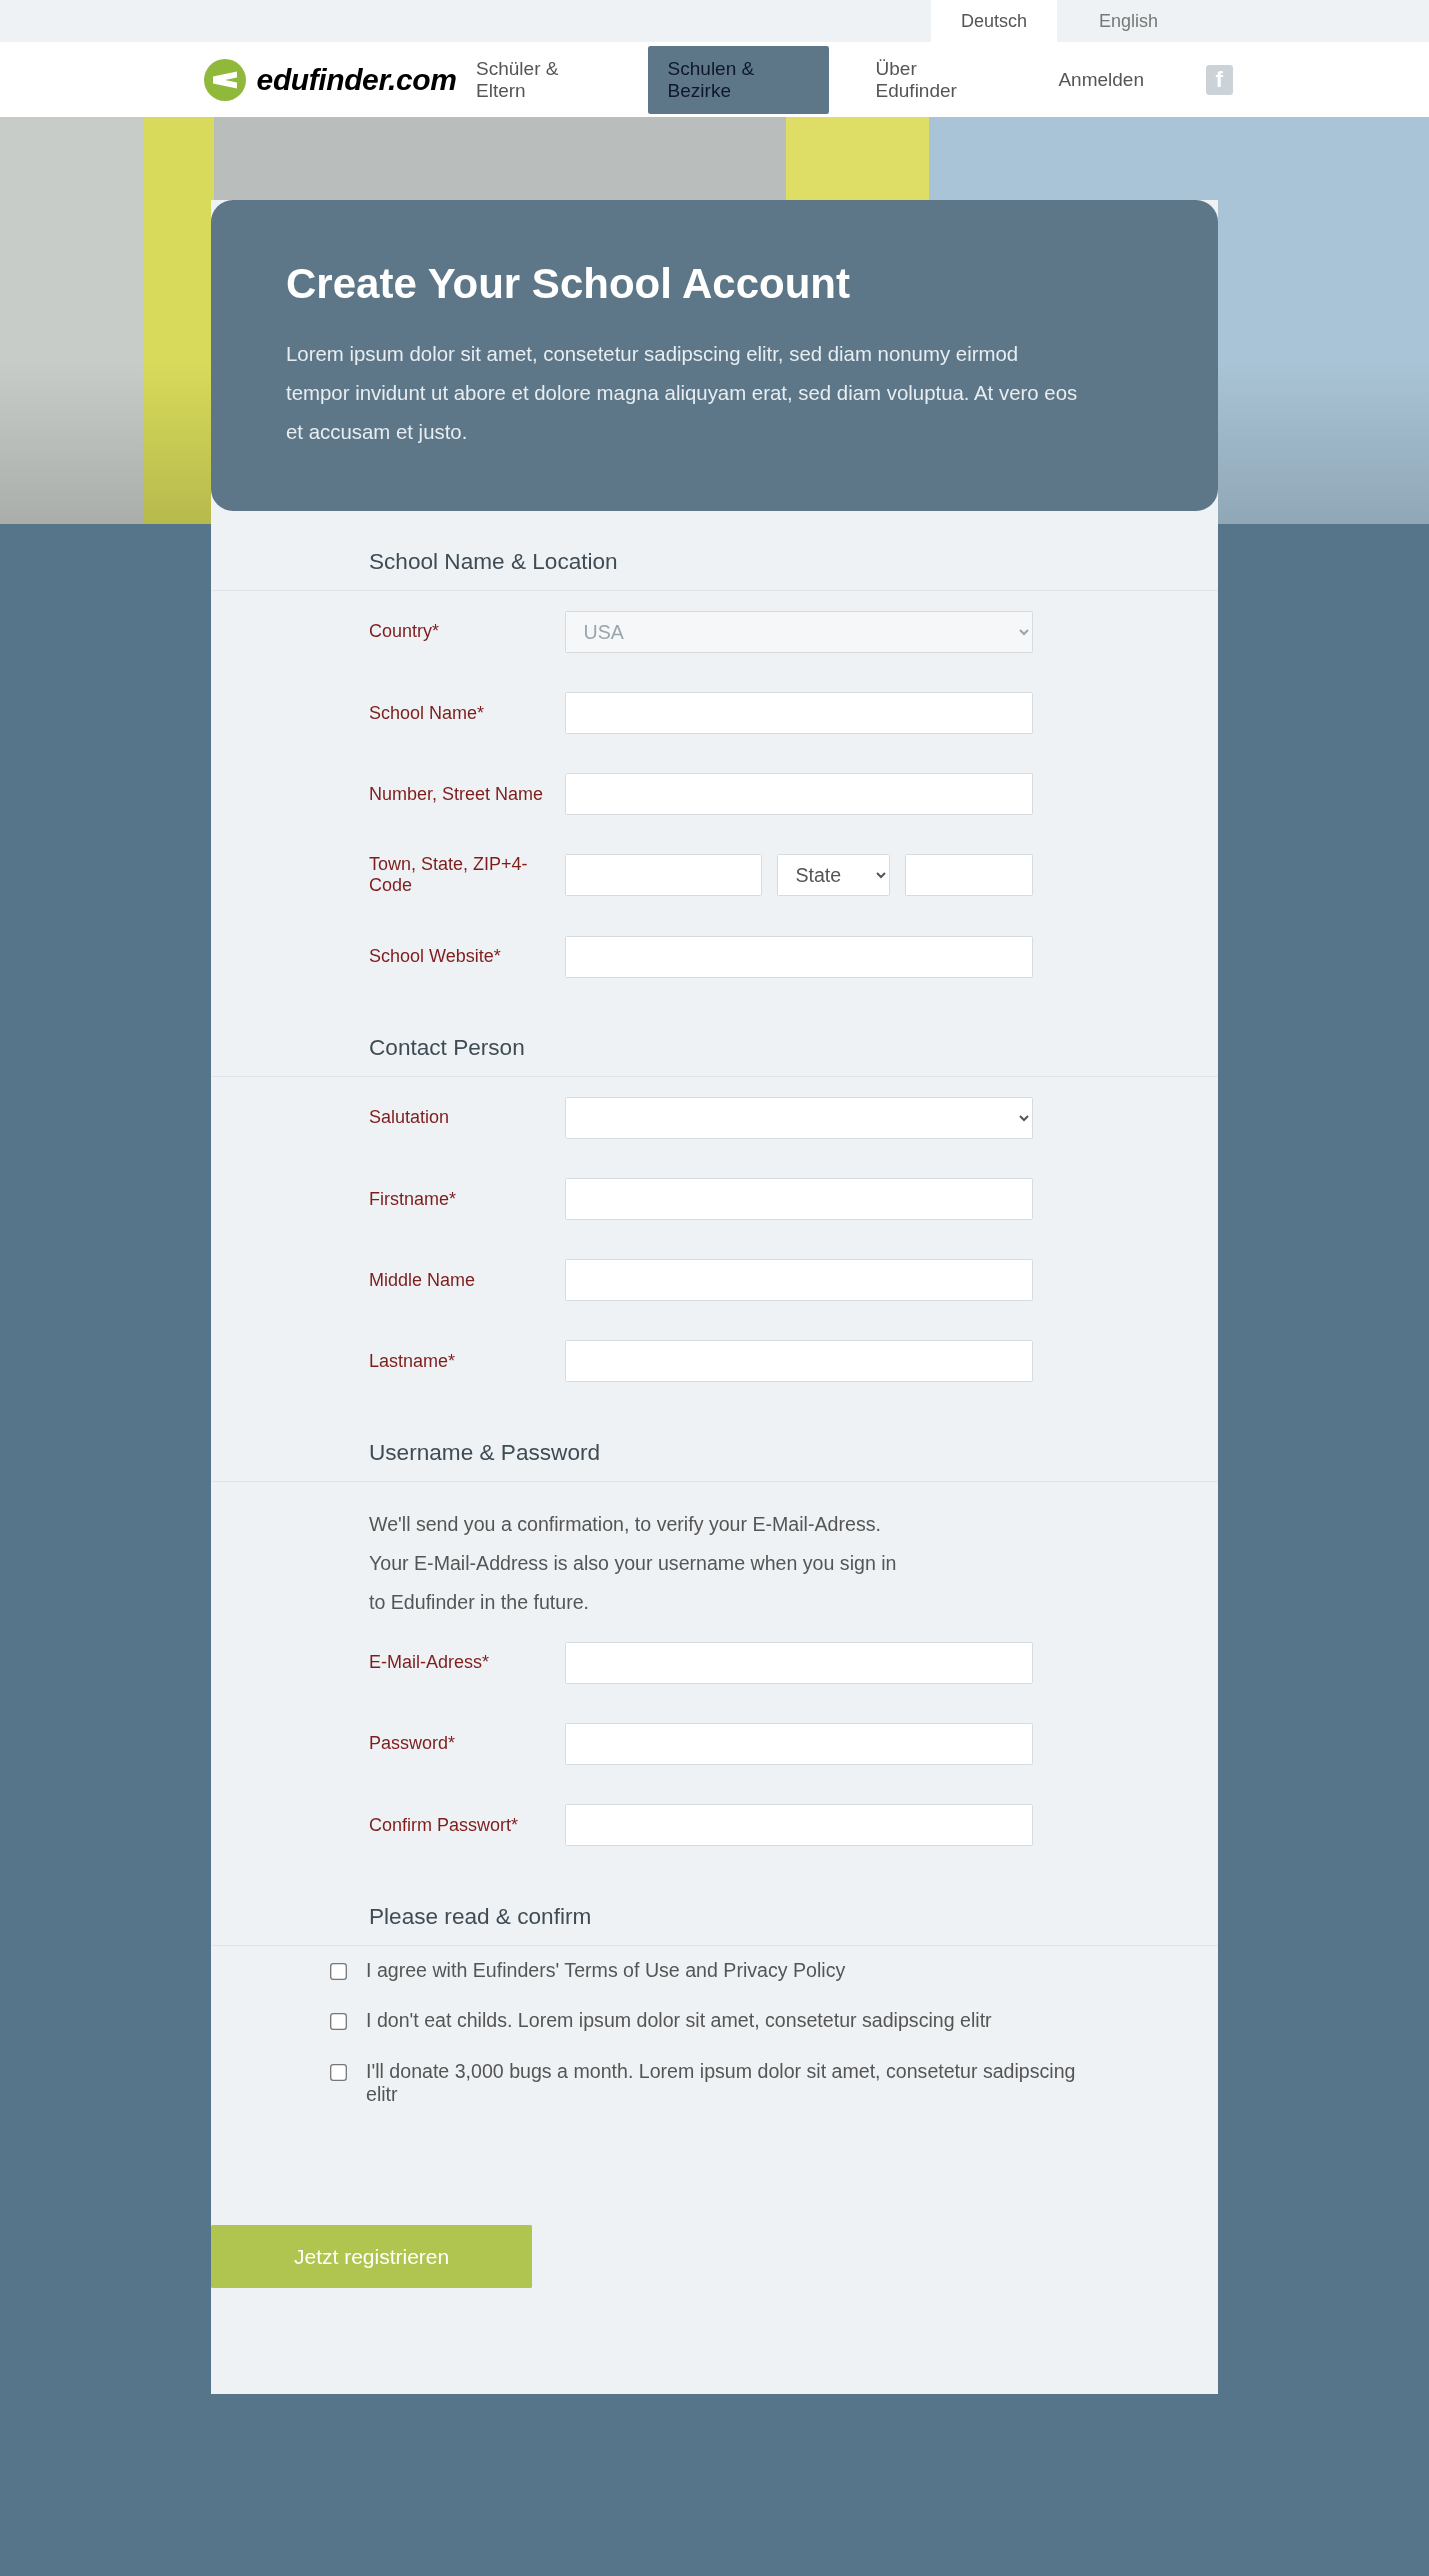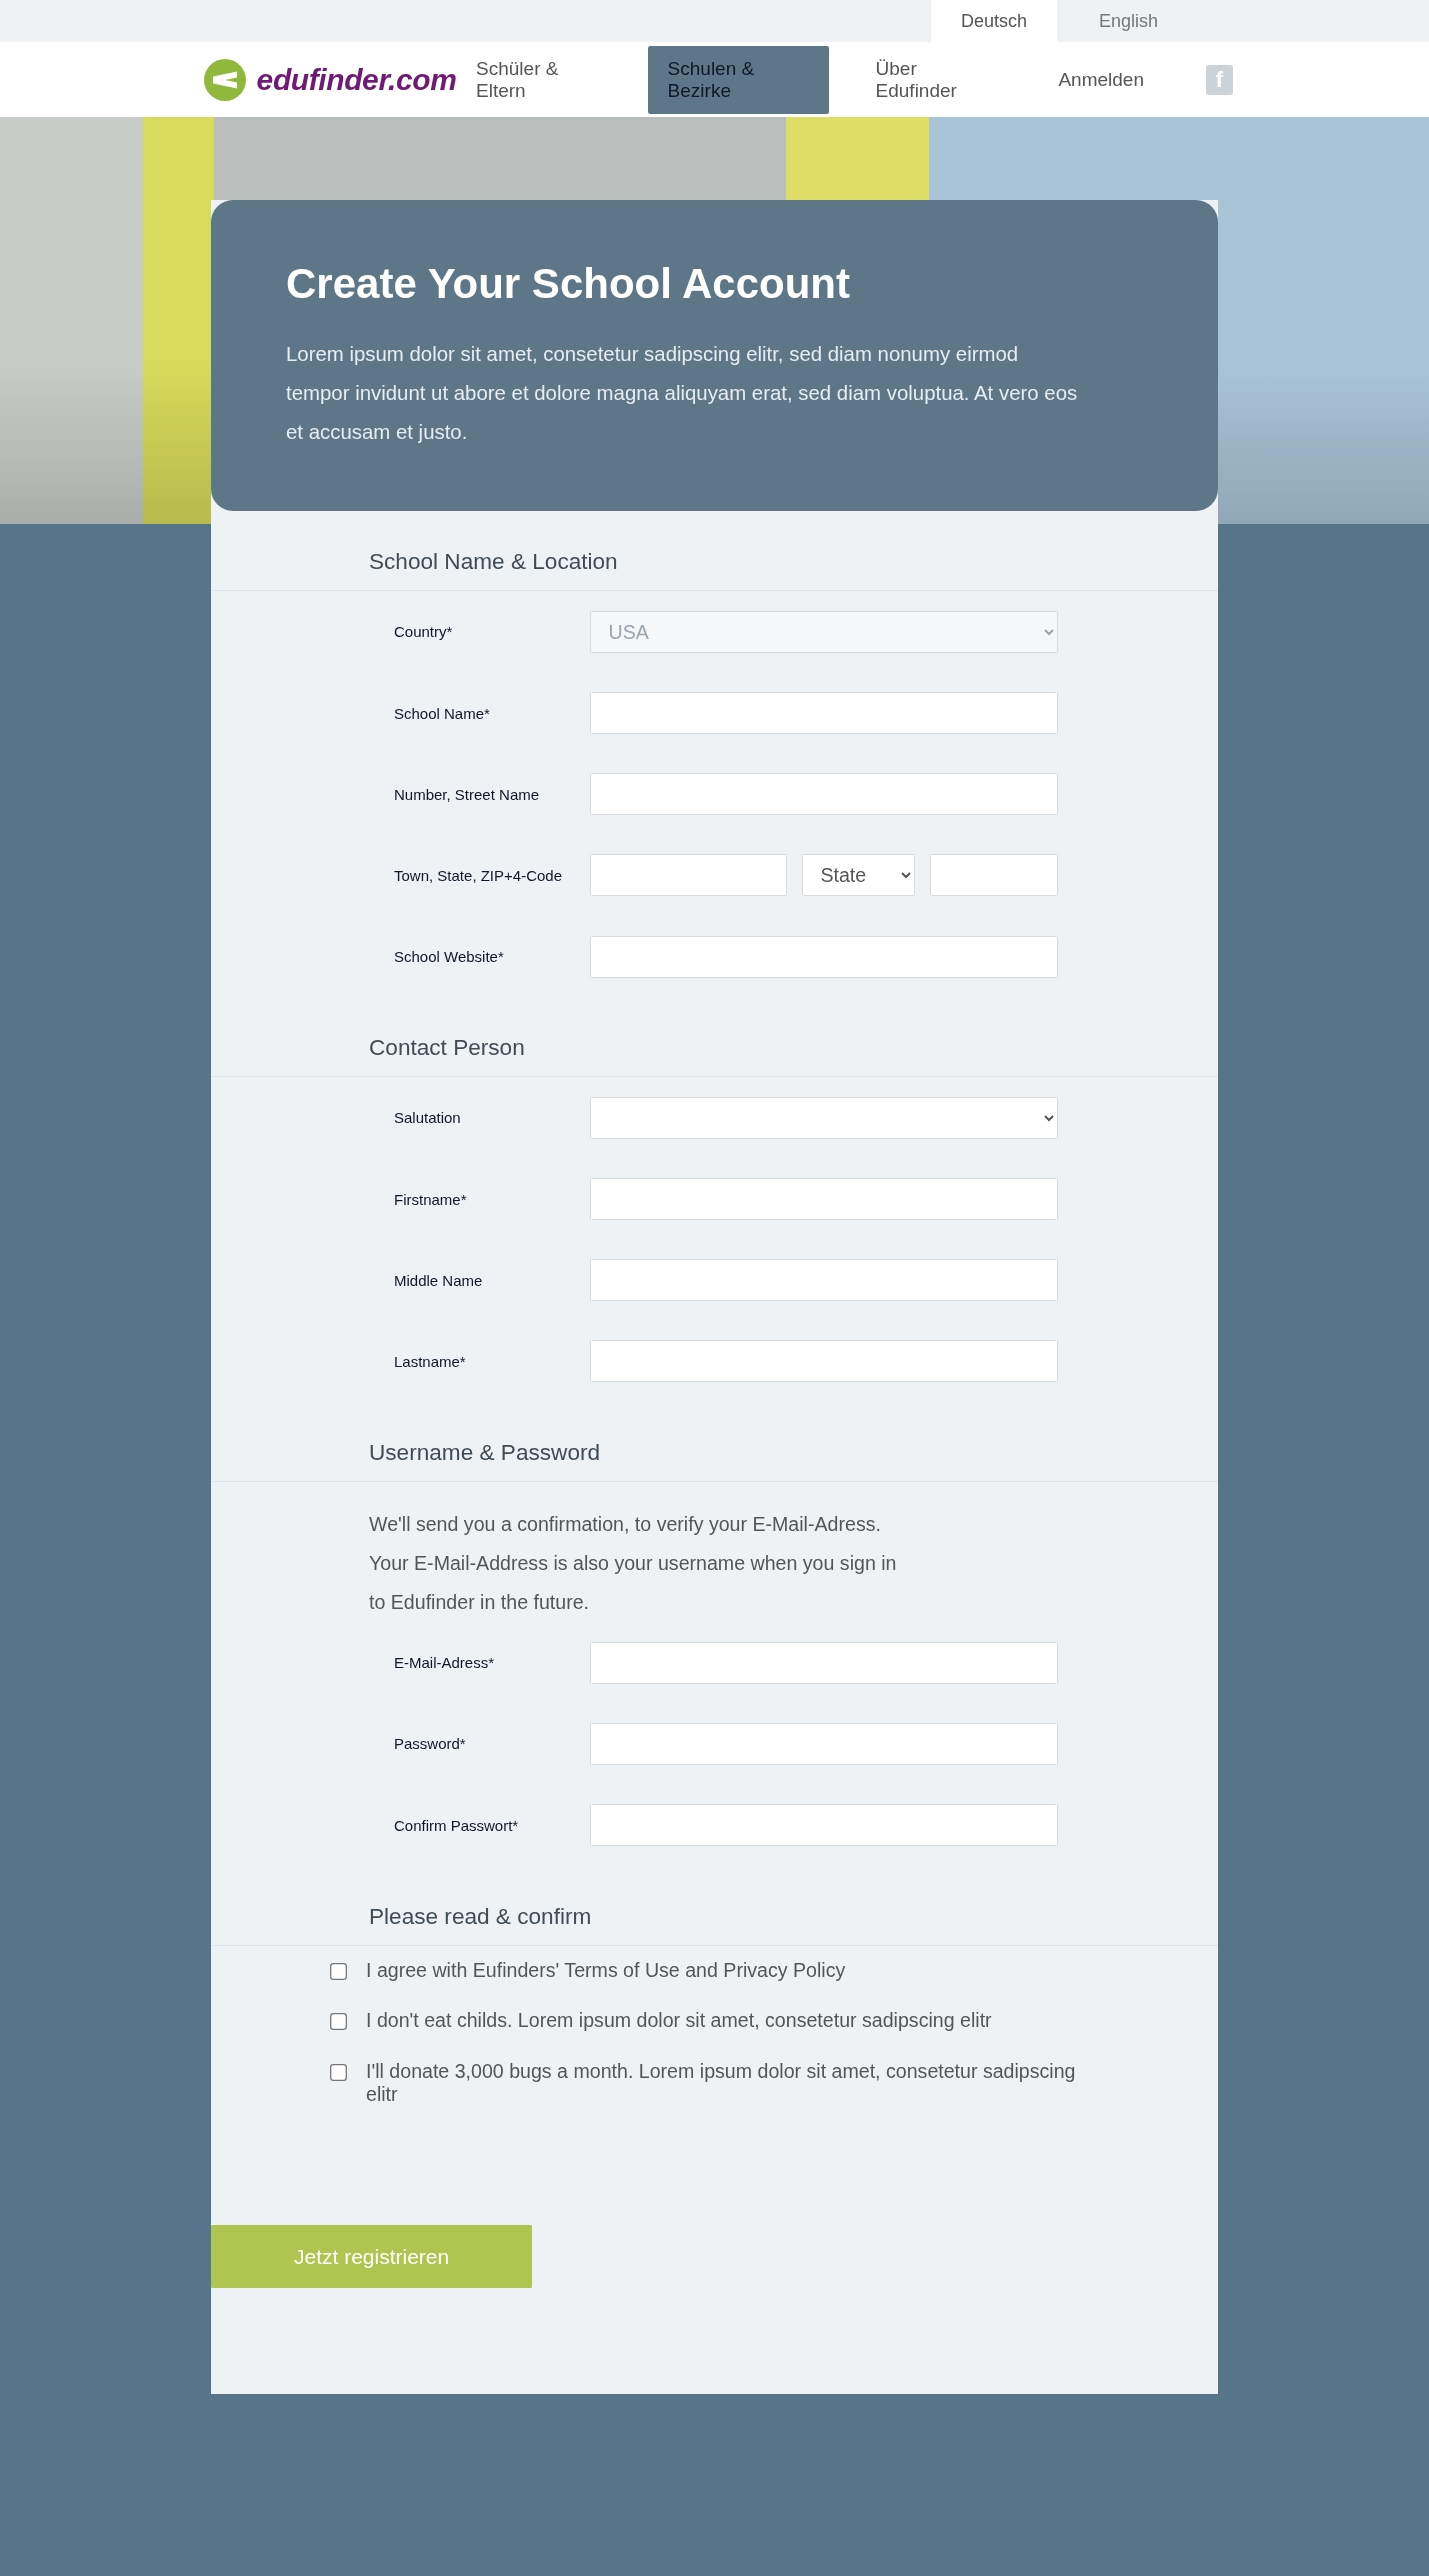--- a/index.html
+++ b/index.html
@@ -47,21 +47,21 @@
   .logo-mark::before {
     content: ""; position: absolute; left: 9px; top: 15px;
     width: 24px; height: 6px; background: #fff;
     transform: skewY(-12deg);
   }
   .logo-mark::after {
     content: ""; position: absolute; left: 9px; top: 21px;
     width: 24px; height: 6px; background: #fff;
     transform: skewY(12deg);
   }
-  .logo-text { font-size: 30px; font-weight: 600; color: #701a75; font-style: italic; letter-spacing: -0.4px; }
+  .logo-text { font-size: 30px; font-weight: 600; color: #000000; font-style: italic; letter-spacing: -0.4px; }
   .nav { margin-left: auto; display: flex; align-items: center; gap: 27px; }
   .nav a { font-size: 19px; color: #555; text-decoration: none; padding: 12px 19.6px; }
   .nav a.active { background: #5d7788; color: #0f172a; border-radius: 2.3px; }
   .fb-icon { width: 30px; height: 30px; background: #ccd3d8; display:flex; align-items:center; justify-content:center; color:#fff; font-weight:bold; font-size:22.6px; border-radius:3px; margin-left:15px;}
 
   
   .hero {
     height: 407px;
     background:
       linear-gradient(90deg,
@@ -103,21 +103,21 @@
   }
   .section-note {
     font-size: 19.6px; color: #555; line-height: 2;
     padding: 22.6px 158px 0 158px; max-width: 852px;
   }
 
   .field {
     display: flex; align-items: center;
     padding: 19.6px 158px 19.6px 158px;
   }
-  .field label { width: 196px; font-size: 15px; color: #0f172a; margin-left: 25px; }
+  .field label { width: 196px; font-size: 18px; color: #7f1d1d; }
   .ctrl {
     flex: 1; display:flex; gap: 15px; max-width: 468px;
   }
   .ctrl input[type=text],
   .ctrl input[type=password],
   .ctrl input[type=email],
   .ctrl select {
     width: 100%; height: 42px;
     border: 0.8px solid #d5dbdf; background:#fff;
     font-size: 19.6px; padding: 0 13.6px; color:#555;

